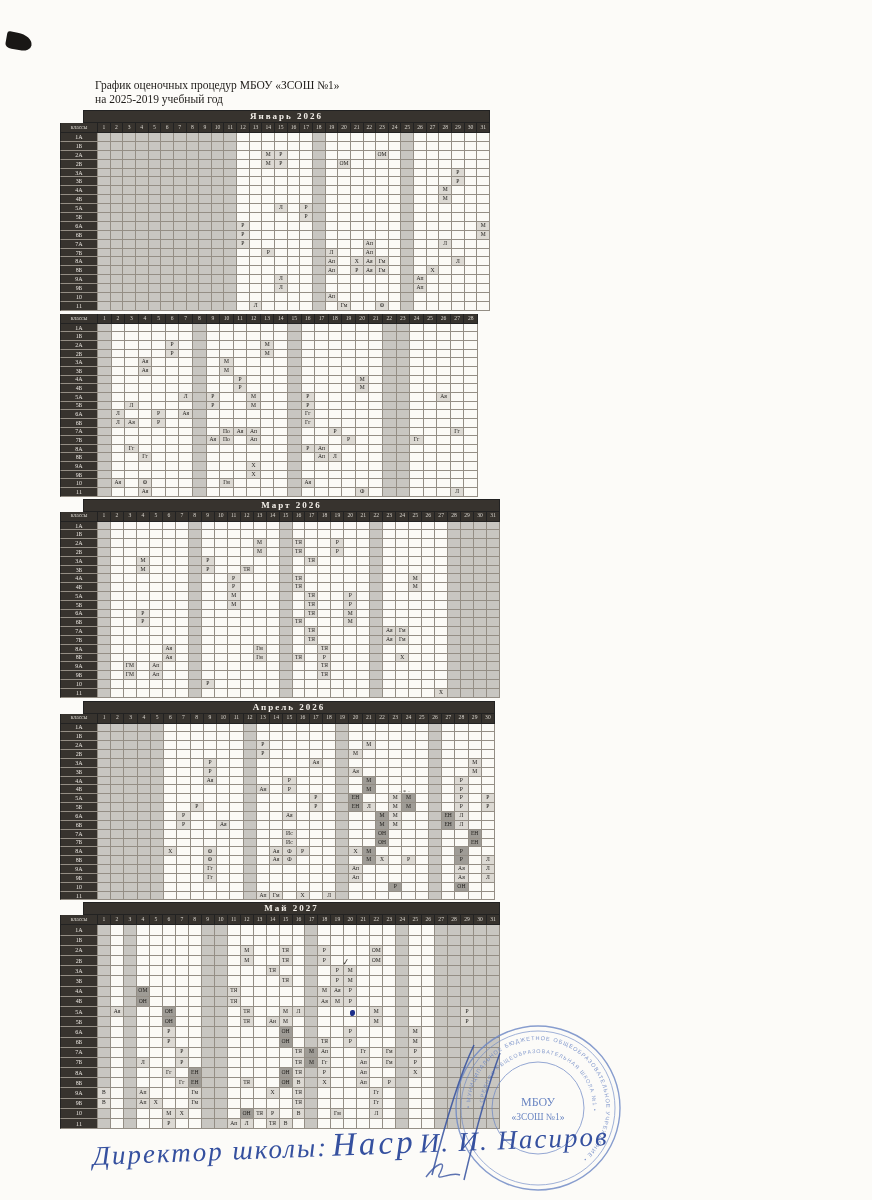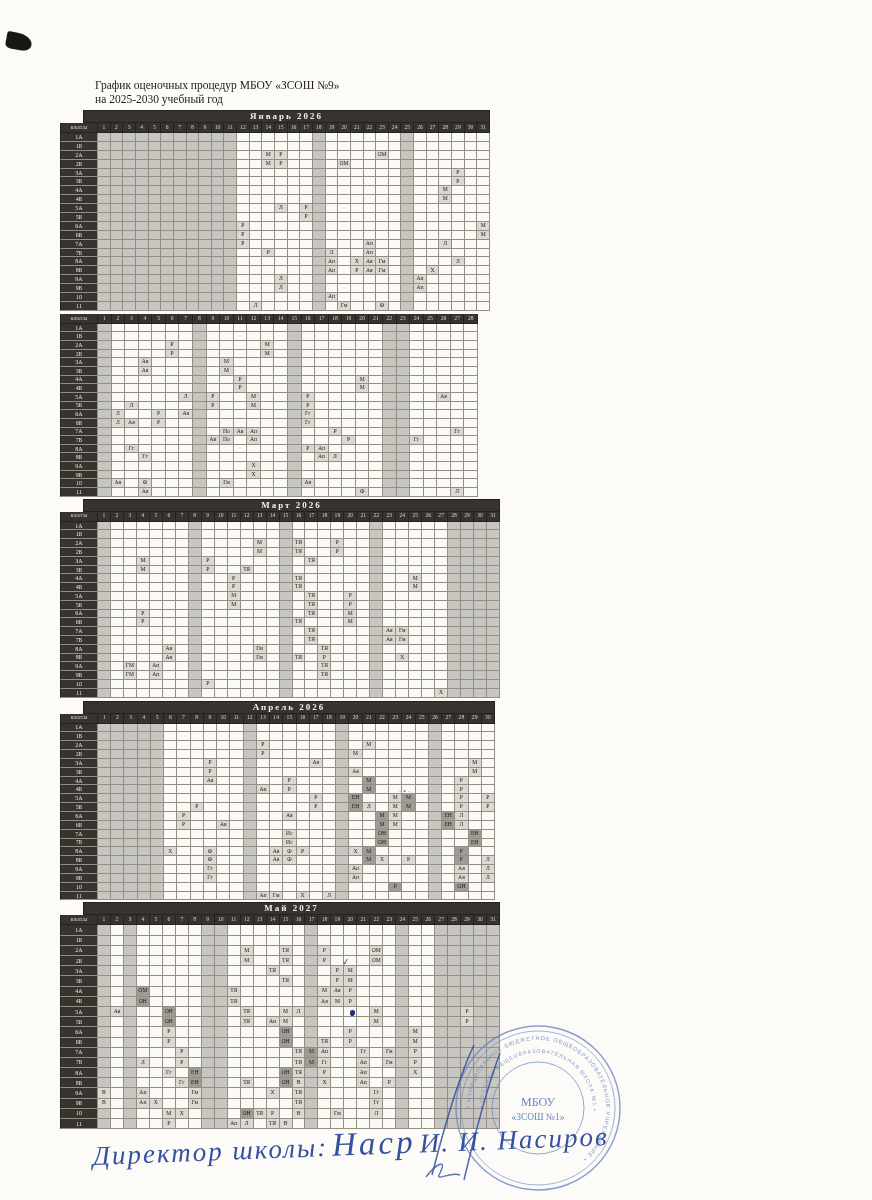--- a/index.html
+++ b/index.html
@@ -33,22 +33,22 @@
   .pen-specks{position:absolute;left:399px;top:789px;color:#3a362f;font-size:6px;letter-spacing:2px;}
   .stamp-wrap{position:absolute;left:436px;top:1020px;}
   .strokes-wrap{position:absolute;left:380px;top:1025px;}
 </style>
 </head>
 <body>
 
 <div class="corner-blob"></div>
 
 <div class="doc-title">
-  <div>График оценочных процедур МБОУ «ЗСОШ №9»</div>
-  <div>на 2025-2030 учебный год</div>
+  <div>График оценочных процедур МБОУ «ЗСОШ №1»</div>
+  <div>на 2025-2019 учебный год</div>
 </div>
 
 <div class="tables">
     <div class="month" style="width: 430px; margin-bottom: 3px;">
       <div class="mtitle">Январь 2026</div>
       <div class="row dhead" style="grid-template-columns: 38px repeat(31, 1fr); height: 10px;">
         <div class="cell">классы</div>
         <div class="cell">1</div>
         <div class="cell">2</div>
         <div class="cell">3</div>

